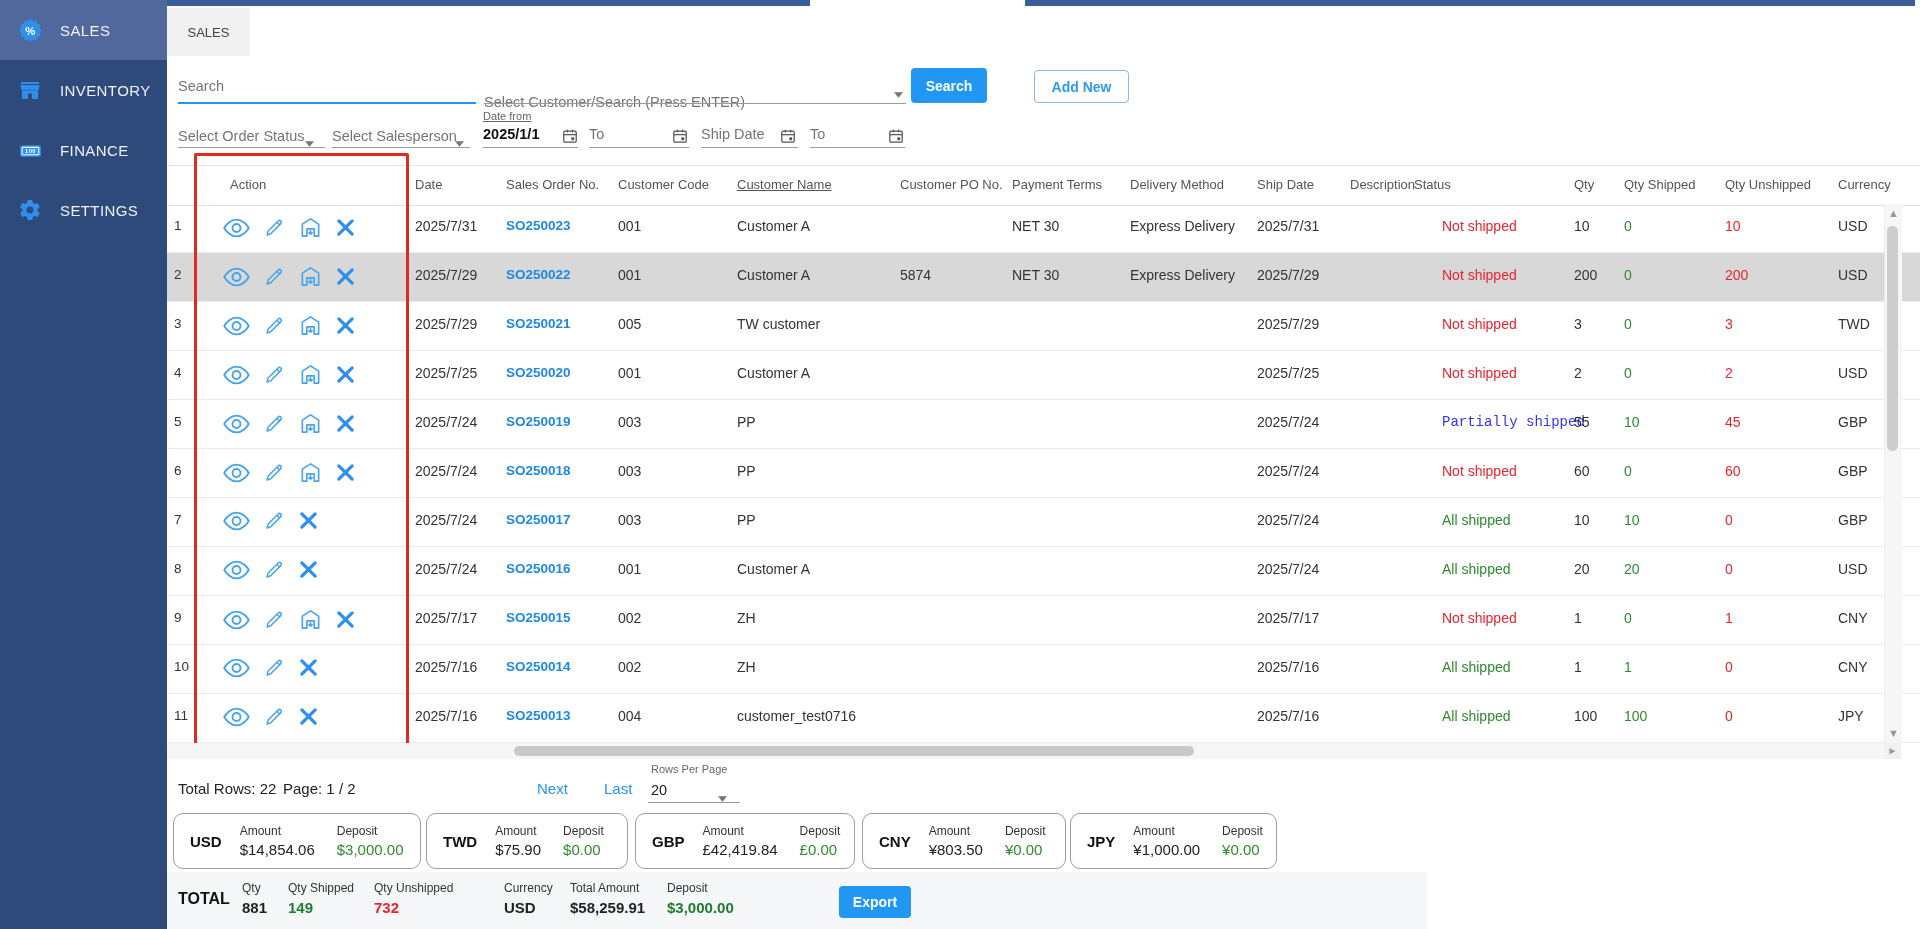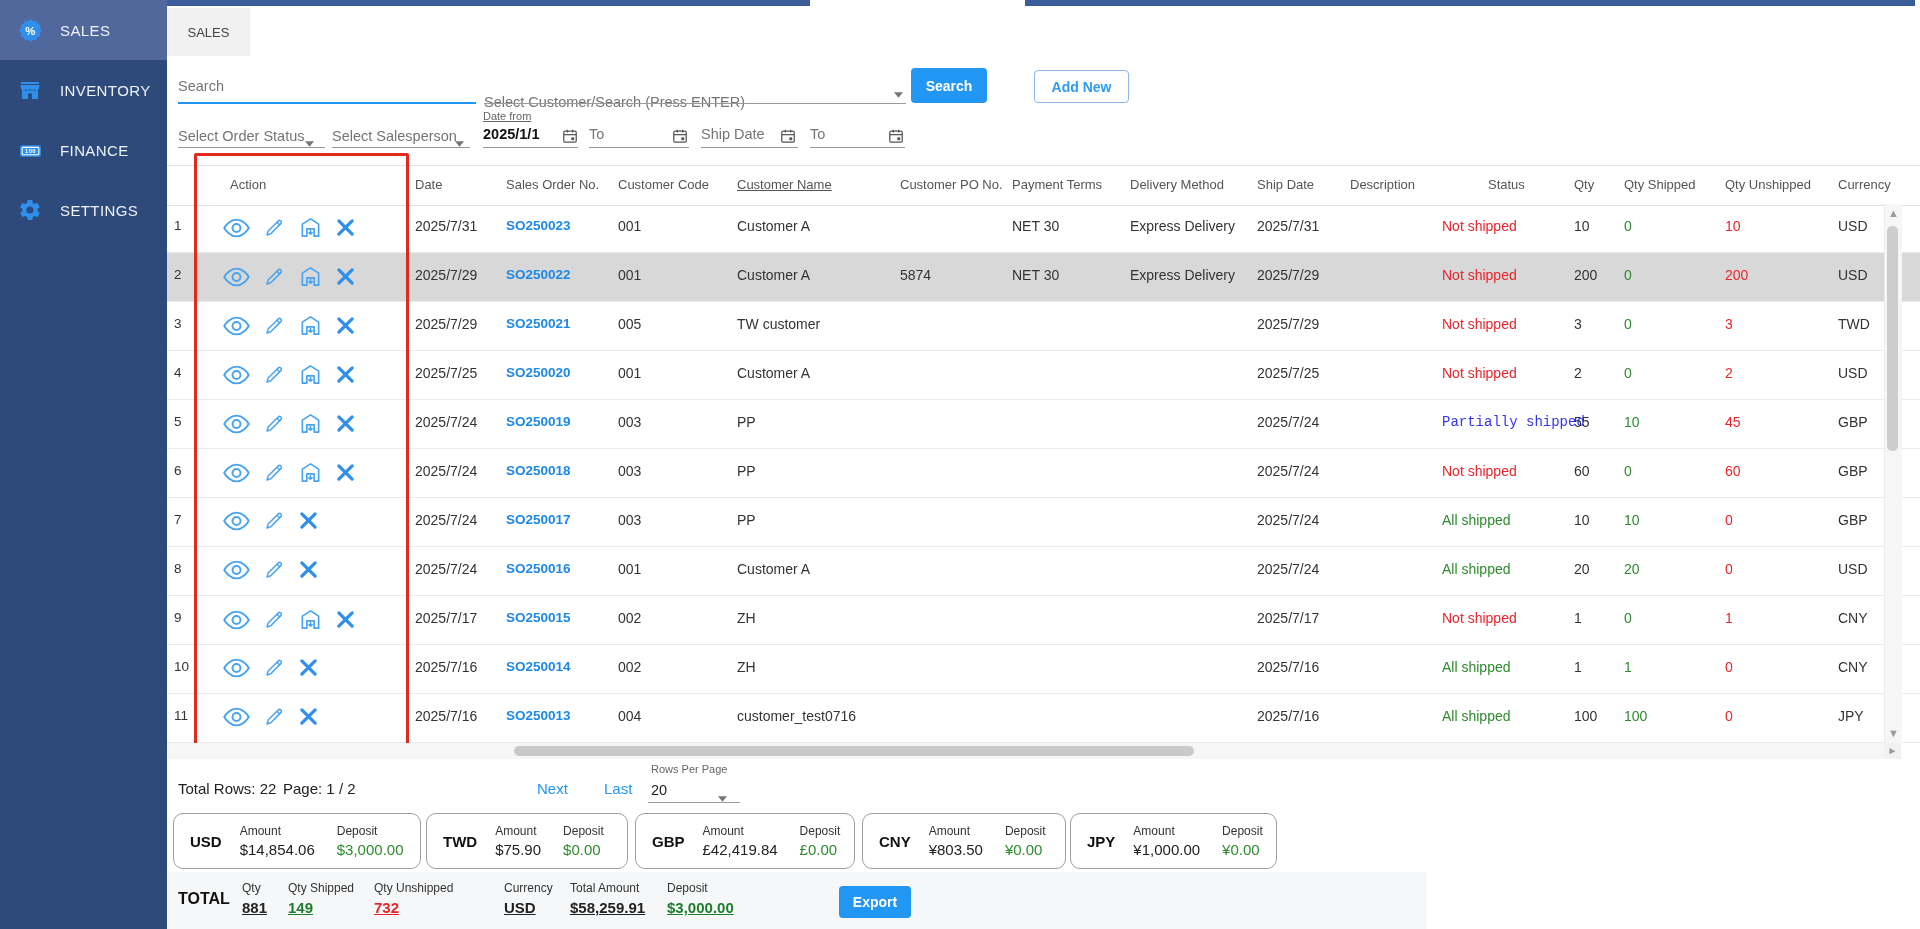--- a/index.html
+++ b/index.html
@@ -73,21 +73,21 @@
   .card .grp{margin-right:22px;}
   .card .grp .lab{font-size:12px;color:#333;margin-bottom:3px;}
   .card .grp .val{font-size:15px;color:#222;}
   .card .grp .val.green{color:#2e8b2e;}
 
   
   .total-strip{position:absolute;left:167px;top:872px;width:1260px;height:57px;background:#f6f7f8;}
   .total-label{position:absolute;left:11px;top:18px;font-size:16px;font-weight:bold;color:#111;}
   .tfield{position:absolute;top:9px;}
   .tfield .lab{font-size:12px;color:#333;margin-bottom:4px;white-space:nowrap;}
-  .tfield .val{font-size:15px;font-weight:bold;color:#222;white-space:nowrap;text-decoration:underline;}
+  .tfield .val{font-size:15px;font-weight:bold;color:#222;white-space:nowrap;}
   .tfield .val.green{color:#1d7d2c;} .tfield .val.red{color:#e8252c;}
 </style>
 </head>
 <body>
 
 <div id="app">
 
   <div class="topstrip" style="left:167px;width:643px;"></div>
   <div class="topstrip" style="left:1025px;width:890px;"></div>
 
@@ -202,21 +202,21 @@
       <span style="left: 63px;">Action</span>
       <span style="left: 248px;">Date</span>
       <span style="left: 339px;">Sales Order No.</span>
       <span style="left: 451px;">Customer Code</span>
       <span style="left: 570px; text-decoration: underline;">Customer Name</span>
       <span style="left: 733px;">Customer PO No.</span>
       <span style="left: 845px;">Payment Terms</span>
       <span style="left: 963px;">Delivery Method</span>
       <span style="left: 1090px;">Ship Date</span>
       <span style="left: 1183px;">Description</span>
-      <span style="left: 1321px;">Status</span>
+      <span style="left: 1247px;">Status</span>
       <span style="left: 1407px;">Qty</span>
       <span style="left: 1457px;">Qty Shipped</span>
       <span style="left: 1558px;">Qty Unshipped</span>
       <span style="left: 1671px;">Currency</span>
     </div>
   <div class="tbody" id="tbody">
       <div class="trow">
         <span class="rownum">1</span>
         <span class="actions">
           <span class="aicon">

